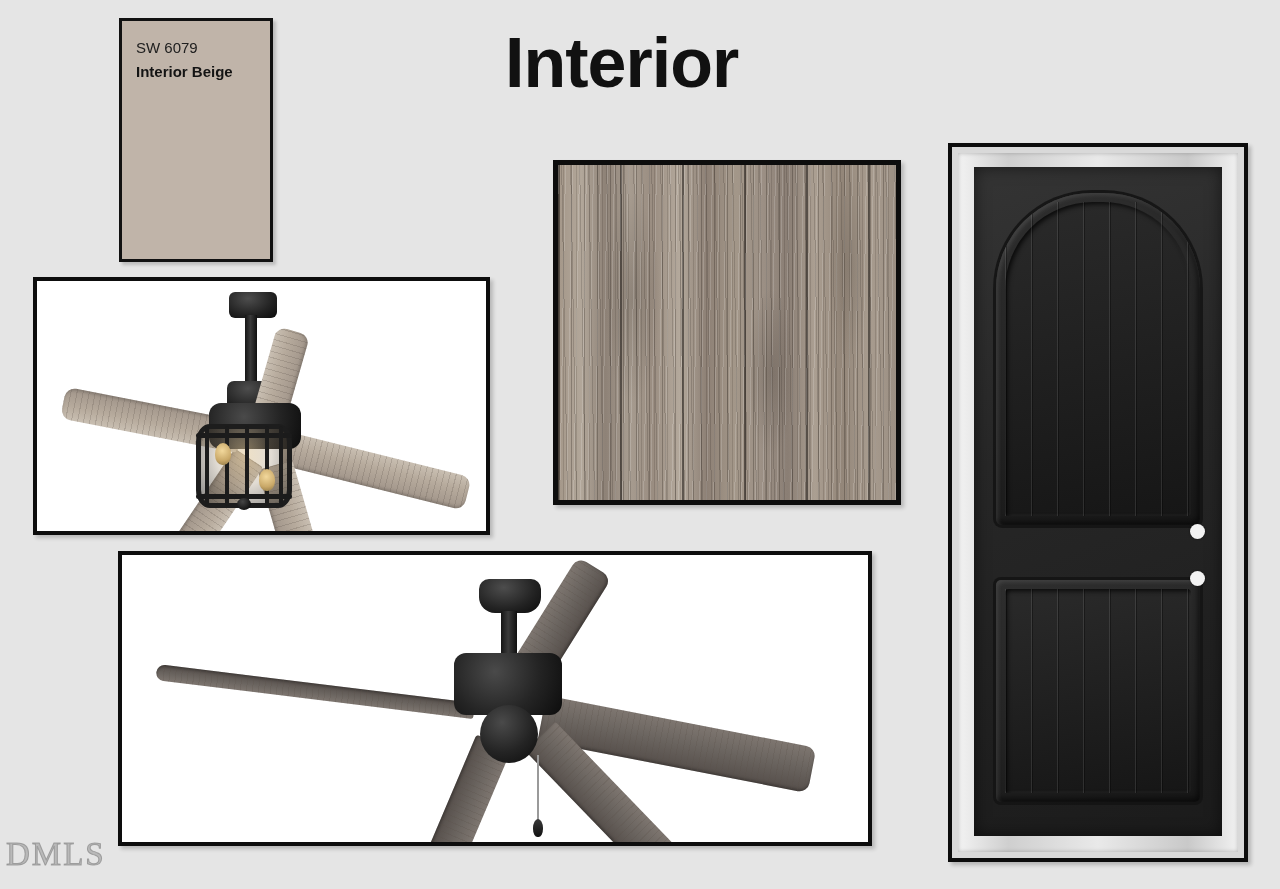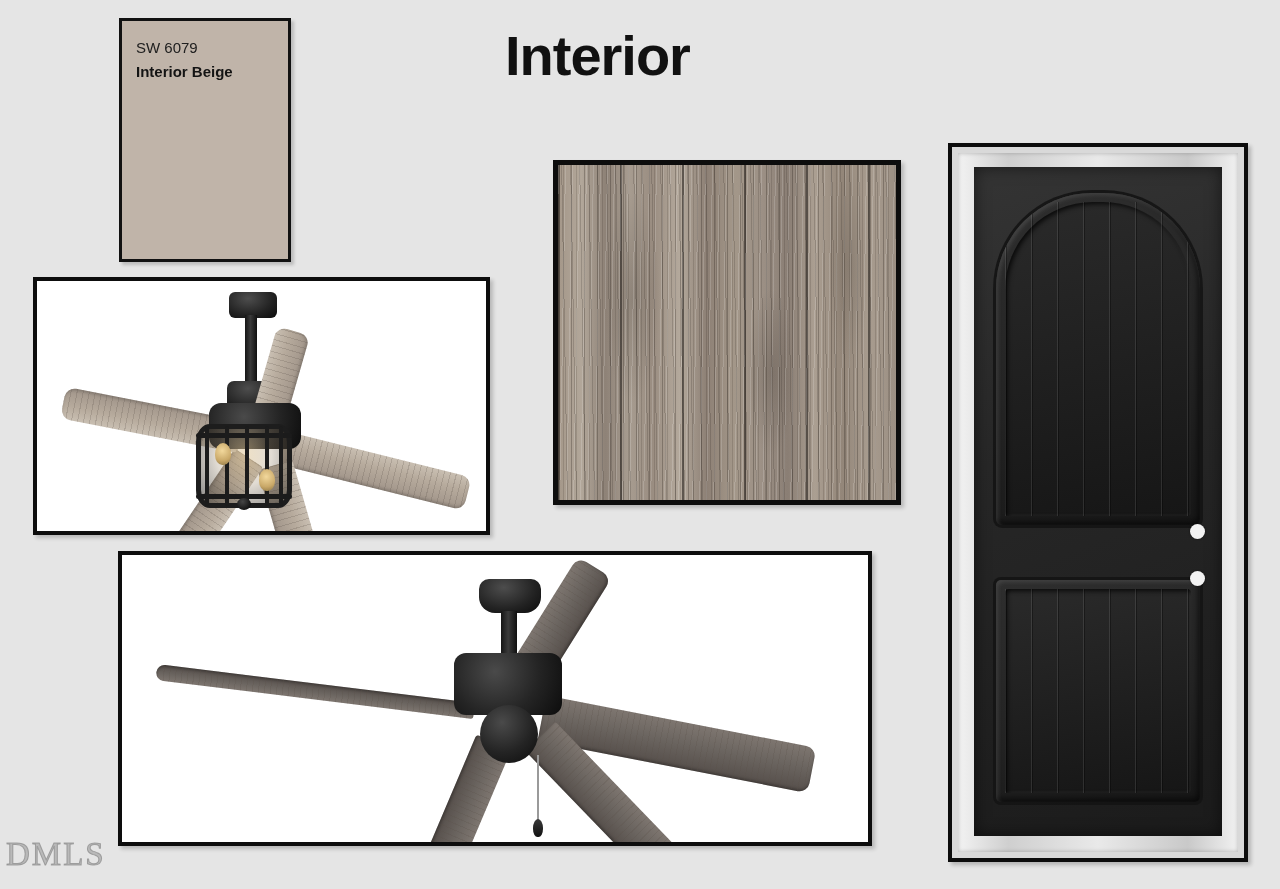--- a/index.html
+++ b/index.html
@@ -9,28 +9,28 @@
     background:#e5e5e5;
     font-family:"Liberation Sans", sans-serif;
     overflow:hidden;
     position:relative;
   }
   .board{position:absolute;inset:0;}
 
   
   #page-title{
     position:absolute;left:505px;top:28px;
-    font-size:56px;font-weight:bold;color:#111;
+    font-size:70px;font-weight:bold;color:#111;
     letter-spacing:-1px;line-height:1;
     font-family:"Liberation Sans", sans-serif;
   }
 
   
   #paint-swatch{
-    position:absolute;left:119px;top:18px;width:172px;height:244px;
+    position:absolute;left:119px;top:18px;width:154px;height:244px;
     border:3px solid #111;
     box-sizing:border-box;
     background:#c0b4a9;
     box-shadow:3px 3px 3px rgba(0,0,0,.18);
   }
   #paint-swatch .code{
     position:absolute;left:14px;top:18px;
     font-size:15px;color:#202020;font-weight:400;
   }
   #paint-swatch .pname{

